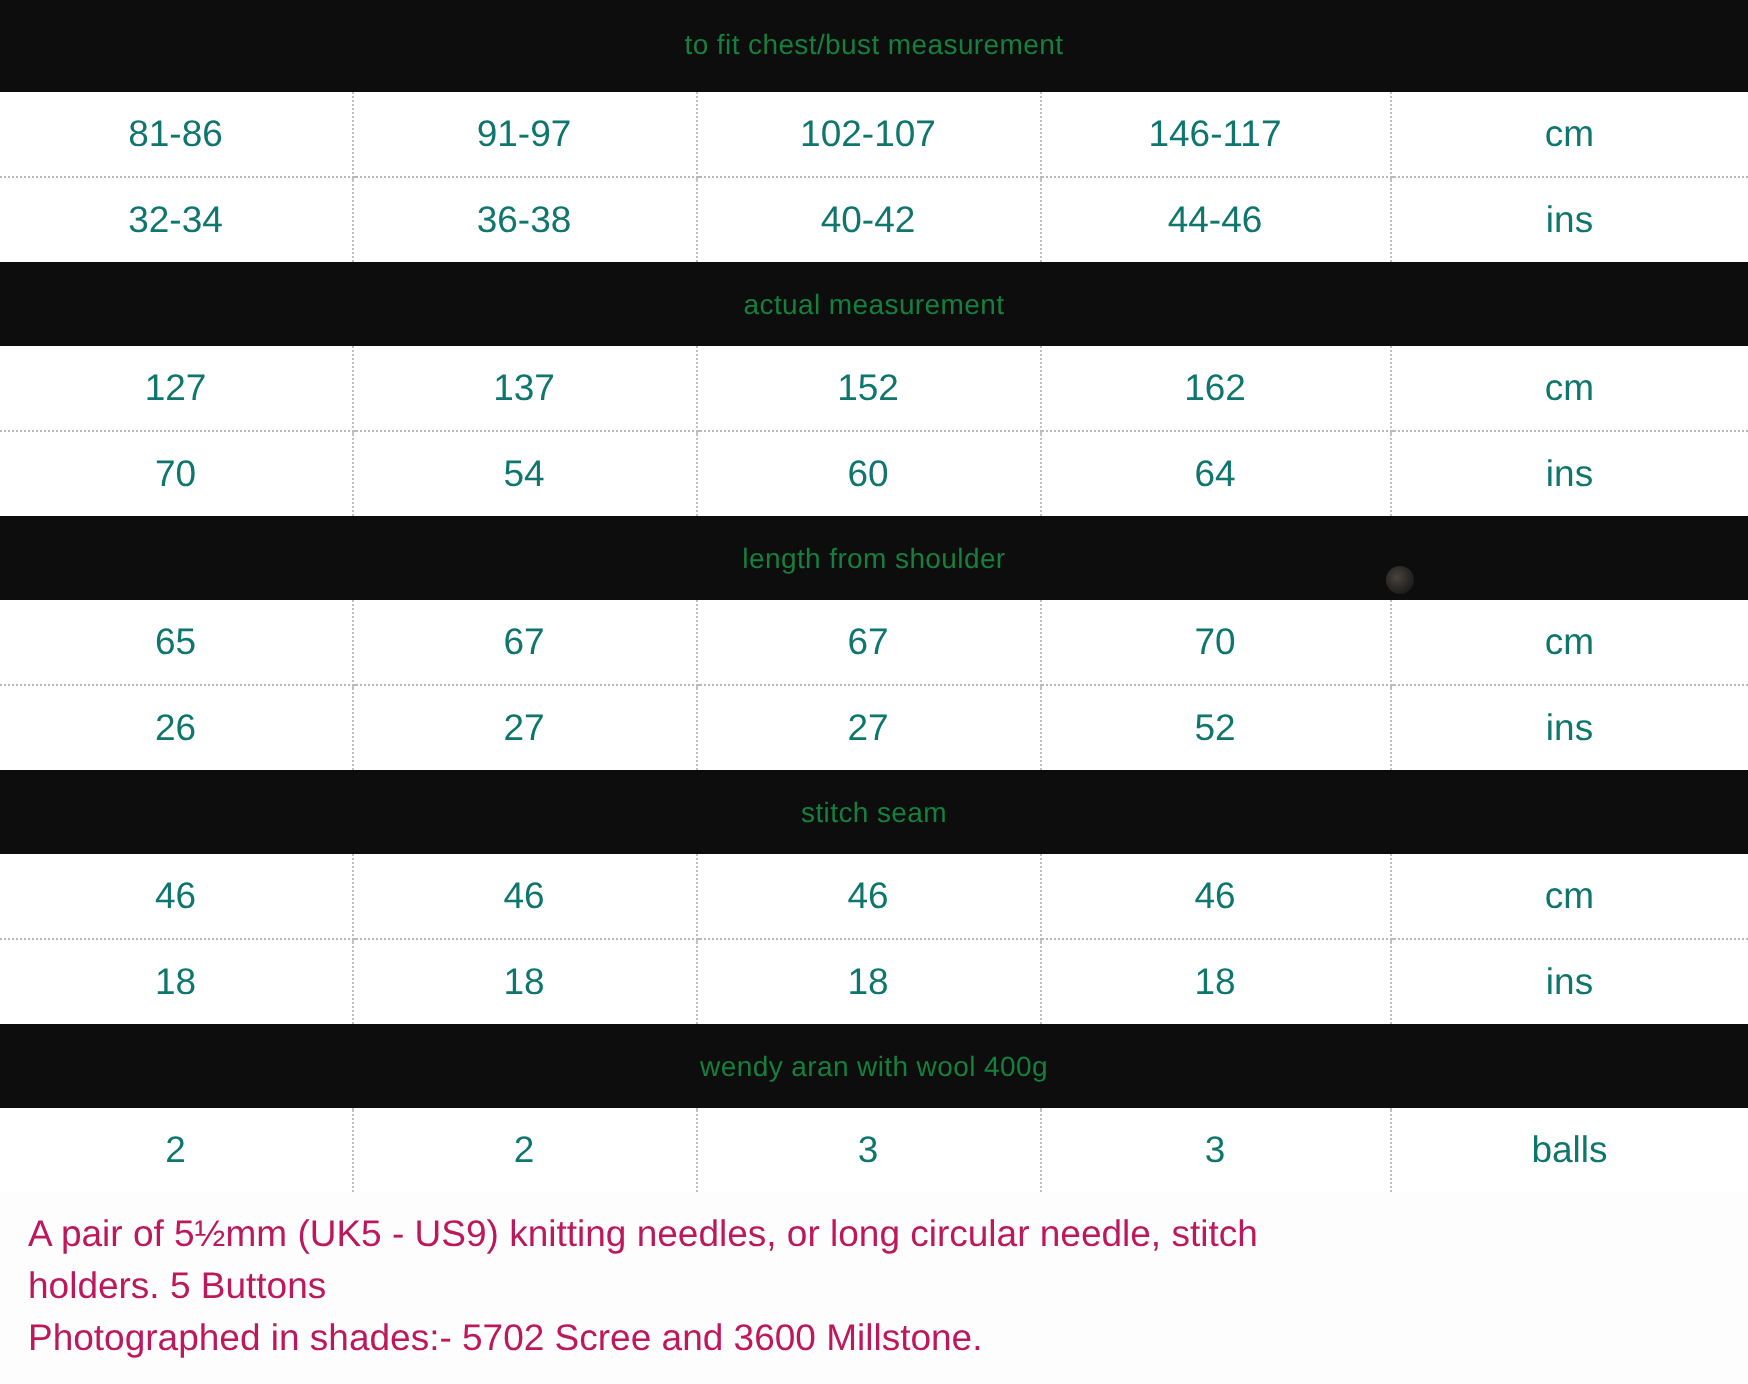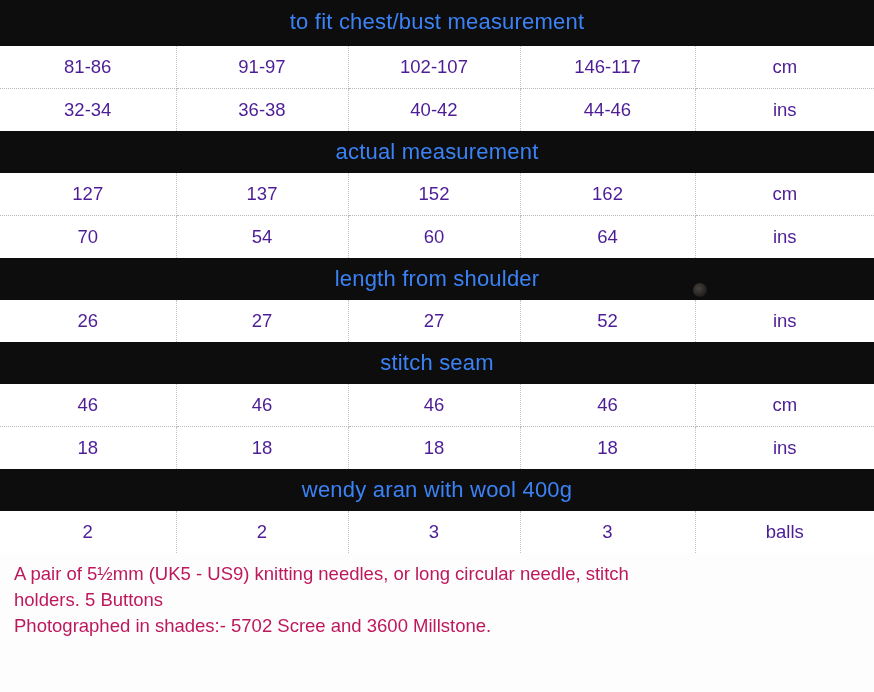--- a/index.html
+++ b/index.html
@@ -26,40 +26,40 @@
     border-collapse: collapse;
     table-layout: fixed;
   }
   table.size-table td {
     border: none;
     padding: 0;
   }
   
   tr.band td {
     background: #0d0d0d;
-    color: #3b82f6;
+    color: #15803d;
     text-align: center;
-    font-size: 22px;
+    font-size: 14px;
     font-weight: 400;
     height: 42px;
     letter-spacing: 0.2px;
     vertical-align: middle;
   }
   tr.band.band-top td {
     height: 44px;
     padding-bottom: 2px;
   }
   
   tr.data td {
     text-align: center;
     font-size: 18.5px;
     height: 42px;
     vertical-align: middle;
     background: #ffffff;
-    color: #4c1d95;
+    color: #0f766e;
     border-bottom: 1px dotted #b9b9b9;
     border-right: 1px dotted #c2c2c2;
   }
   tr.data td.last-col {
     border-right: none;
   }
   tr.data.no-bottom td {
     border-bottom: none;
   }
   col.c1 { width: 176px; }
@@ -135,20 +135,27 @@
         <td>70</td>
         <td>54</td>
         <td>60</td>
         <td>64</td>
         <td class="last-col">ins</td>
       </tr>
 
       <tr class="band">
         <td colspan="5">length from shoulder</td>
       </tr>
+      <tr class="data">
+        <td>65</td>
+        <td>67</td>
+        <td>67</td>
+        <td>70</td>
+        <td class="last-col">cm</td>
+      </tr>
       <tr class="data no-bottom">
         <td>26</td>
         <td>27</td>
         <td>27</td>
         <td>52</td>
         <td class="last-col">ins</td>
       </tr>
 
       <tr class="band">
         <td colspan="5">stitch seam</td>

